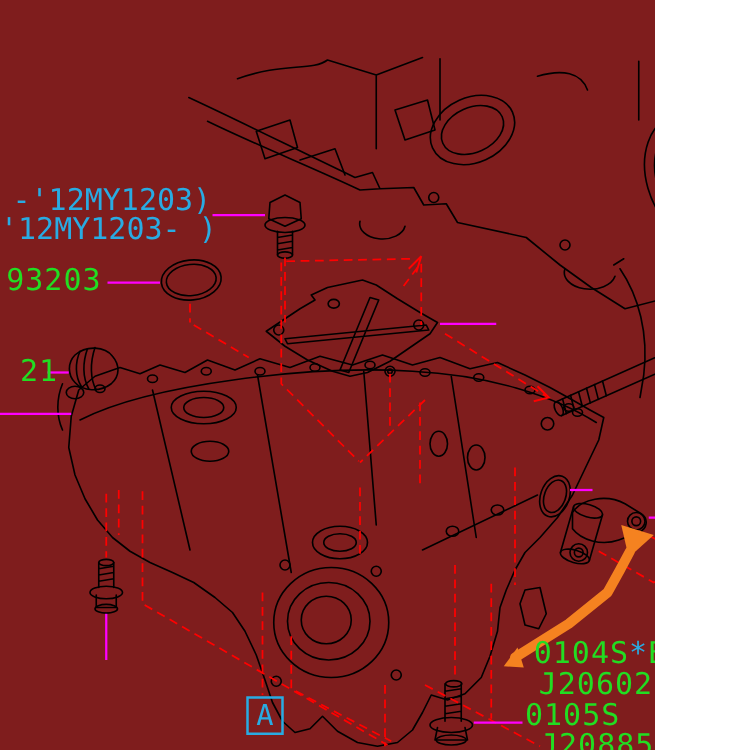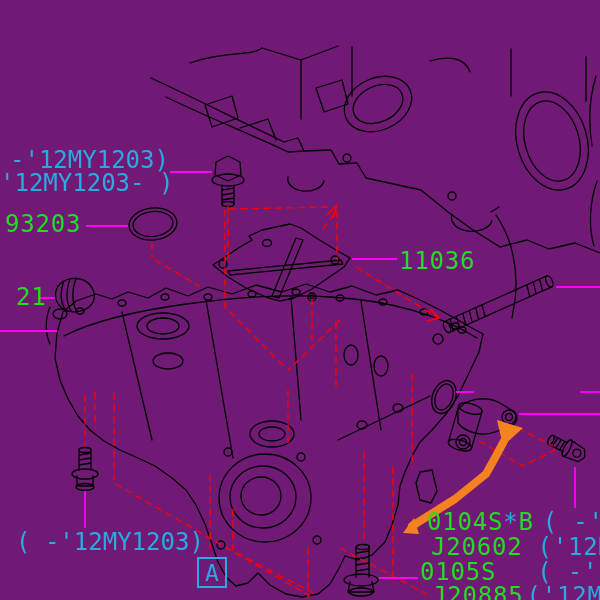--- a/index.html
+++ b/index.html
@@ -1,16 +1,16 @@
 <!DOCTYPE html>
 <html><head>
 <meta charset="utf-8">
 <style>
   html,body{margin:0;padding:0;background:#fff;}
-  .stage{position:relative;width:600px;height:600px;background:#701a75;overflow:hidden;
+  .stage{position:relative;width:524px;height:600px;background:#7f1d1d;overflow:hidden;
          font-family:"DejaVu Sans Mono",monospace;}
   .stage svg{position:absolute;left:0;top:0;}
   .lbl{position:absolute;font-size:24px;line-height:1;letter-spacing:0;white-space:pre;}
   .wide{letter-spacing:0.8px;}
   .green{color:#22dd22;}
   .cyan{color:#29abe2;}
   .viewbox{position:absolute;left:197px;top:557px;width:26px;height:27px;
            border:2px solid #29abe2;display:flex;align-items:center;justify-content:center;
            color:#29abe2;font-size:23px;}
 </style>
@@ -198,26 +198,24 @@
     <path d="M523,428 L497,420 L503,446 Z" stroke="none"></path>
     <path d="M403,533 L414,518 L419,534 Z" stroke="none"></path>
   </g>
 </svg>
 
 <div class="lbl cyan" style="left:10px;top:148px">-'12MY1203)</div>
 <div class="lbl cyan" style="left:0px;top:171px">'12MY1203- )</div>
 
 <div class="lbl green wide" style="left:5px;top:212px">93203</div>
 <div class="lbl green wide" style="left:16px;top:285px">21</div>
-<div class="lbl green wide" style="left:399px;top:249px">11036</div>
 
 <div class="lbl wide" style="left:427px;top:510px"><span class="green">0104S</span><span class="cyan">*</span><span class="green">B</span><span class="cyan" style="margin-left:9px">( -'1</span></div>
 <div class="lbl wide" style="left:431px;top:535px"><span class="green">J20602</span><span class="cyan" style="margin-left:15px">('12M</span></div>
 <div class="lbl wide" style="left:420px;top:560px"><span class="green">0105S</span><span class="cyan" style="margin-left:41px">( -'12</span></div>
 <div class="lbl wide" style="left:432px;top:584px"><span class="green">J20885</span><span class="cyan" style="margin-left:3px">('12MY</span></div>
 
-<div class="lbl cyan" style="left:16px;top:530px">( -'12MY1203)</div>
 
 <div class="viewbox">
       <span>A</span>
     </div>
 
 </div>
 
 </body></html>

